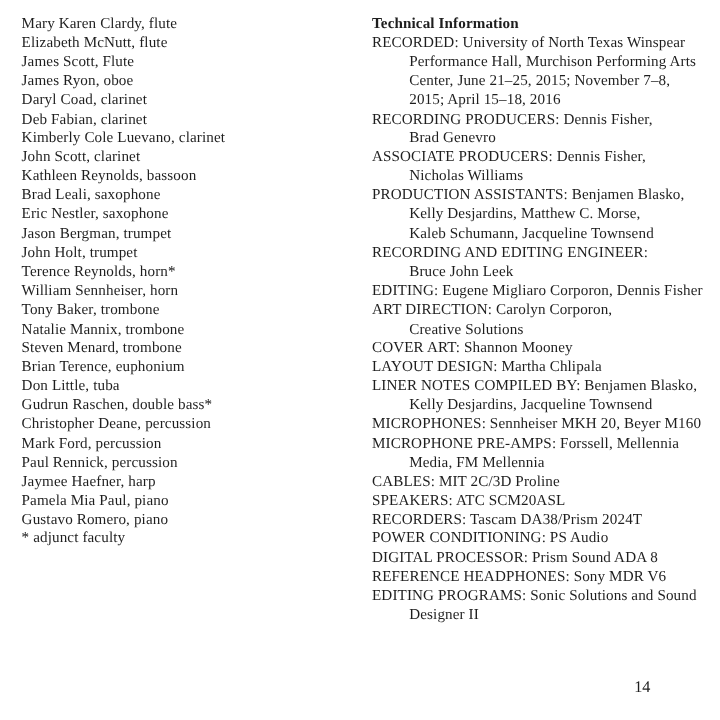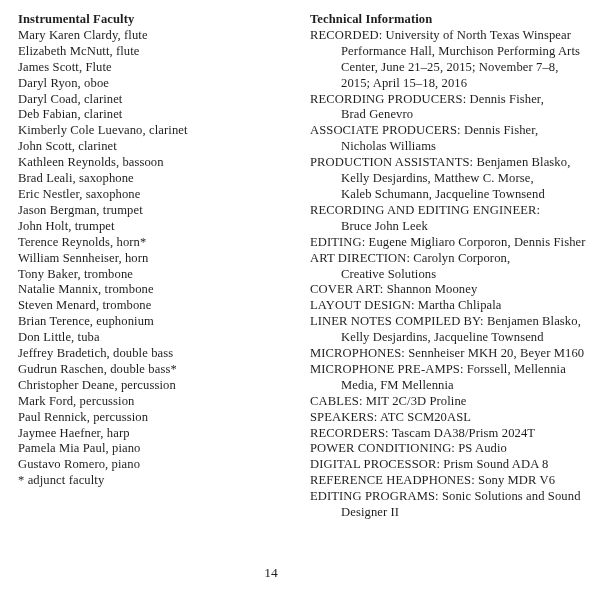--- a/index.html
+++ b/index.html
@@ -32,54 +32,52 @@
     white-space: nowrap;
   }
   .line.cont {
     padding-left: 31px;
   }
   .page-number {
     position: absolute;
     top: 565px;
     left: 0;
     width: 542px;
-    text-align: center;
+    text-align: right;
     font-size: 13.5px;
     line-height: 16px;
   }
 </style>
 </head>
 <body>
 
 <div class="page">
 
   <div class="col col-left">
-    <div class="heading line">Instrumental Faculty</div>
     <div>
         <div class="line">Mary Karen Clardy, flute</div>
         <div class="line">Elizabeth McNutt, flute</div>
         <div class="line">James Scott, Flute</div>
-        <div class="line">Daryl Ryon, oboe</div>
+        <div class="line">James Ryon, oboe</div>
         <div class="line">Daryl Coad, clarinet</div>
         <div class="line">Deb Fabian, clarinet</div>
         <div class="line">Kimberly Cole Luevano, clarinet</div>
         <div class="line">John Scott, clarinet</div>
         <div class="line">Kathleen Reynolds, bassoon</div>
         <div class="line">Brad Leali, saxophone</div>
         <div class="line">Eric Nestler, saxophone</div>
         <div class="line">Jason Bergman, trumpet</div>
         <div class="line">John Holt, trumpet</div>
         <div class="line">Terence Reynolds, horn*</div>
         <div class="line">William Sennheiser, horn</div>
         <div class="line">Tony Baker, trombone</div>
         <div class="line">Natalie Mannix, trombone</div>
         <div class="line">Steven Menard, trombone</div>
         <div class="line">Brian Terence, euphonium</div>
         <div class="line">Don Little, tuba</div>
-        <div class="line">Jeffrey Bradetich, double bass</div>
         <div class="line">Gudrun Raschen, double bass*</div>
         <div class="line">Christopher Deane, percussion</div>
         <div class="line">Mark Ford, percussion</div>
         <div class="line">Paul Rennick, percussion</div>
         <div class="line">Jaymee Haefner, harp</div>
         <div class="line">Pamela Mia Paul, piano</div>
         <div class="line">Gustavo Romero, piano</div>
       </div>
     <div class="line">* adjunct faculty</div>
   </div>

